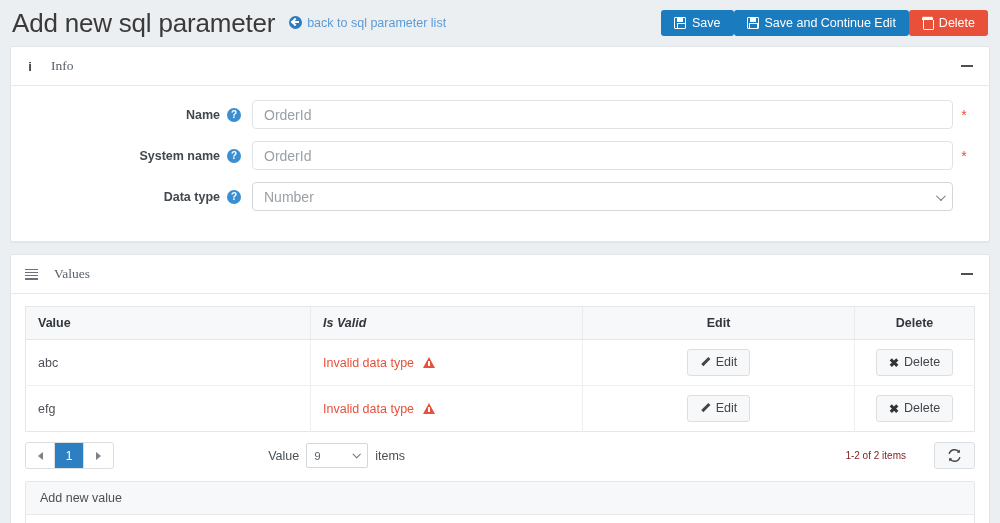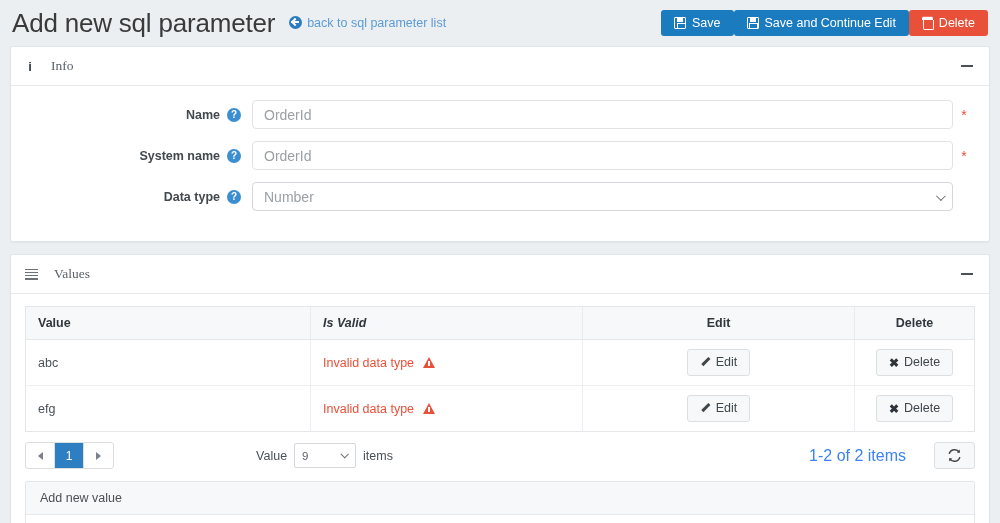--- a/index.html
+++ b/index.html
@@ -409,22 +409,22 @@
   }
   .show-select .chev {
     position: absolute;
     right: 8px; top: 8px;
     width: 6px; height: 6px;
     border-right: 1.5px solid #6d7379;
     border-bottom: 1.5px solid #6d7379;
     transform: rotate(45deg) translateY(-1px);
   }
   .count-text {
-    font-size: 16px;
-    color: #3b82f6;
+    font-size: 10px;
+    color: #7f1d1d;
     margin-left: auto;
   }
   .refresh-btn {
     margin-left: 28px;
     width: 41px; height: 27px;
     border: 1px solid #dcdfe2;
     border-radius: 3px;
     background: #f7f8f9;
     display: flex;
     align-items: center;

